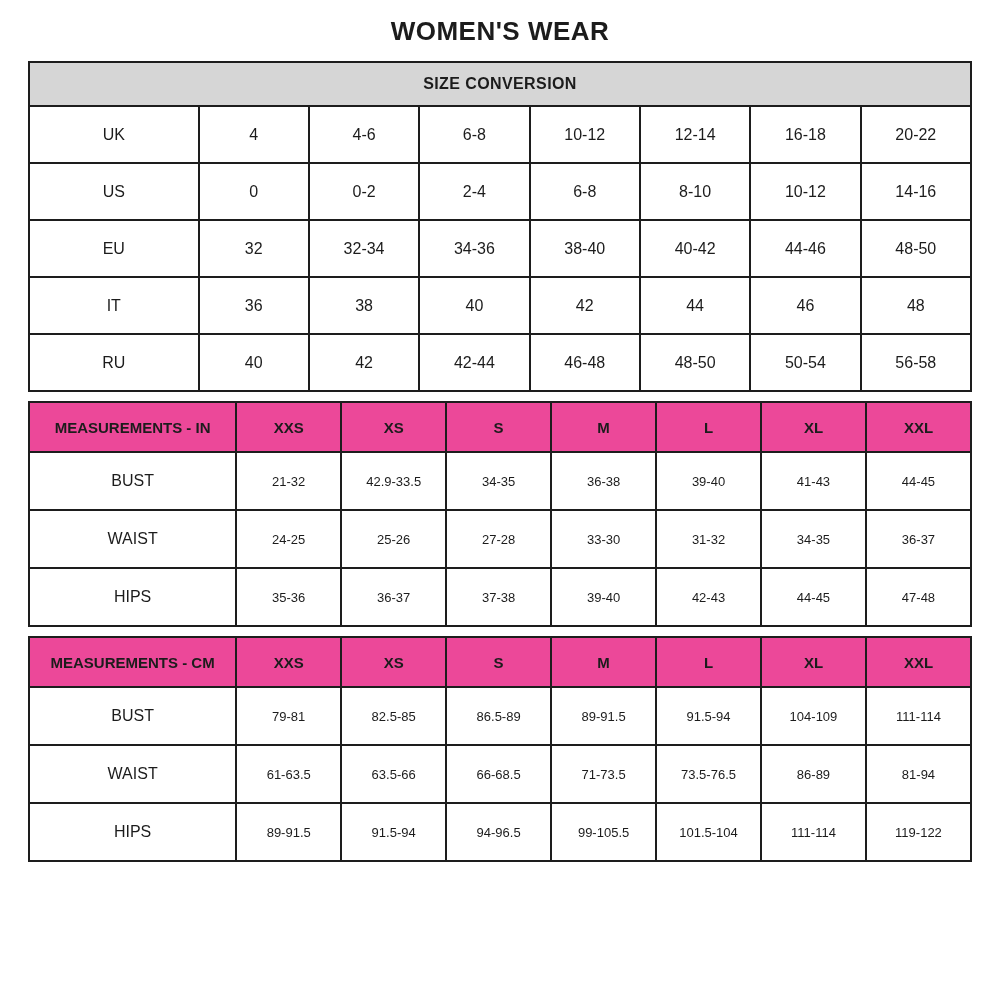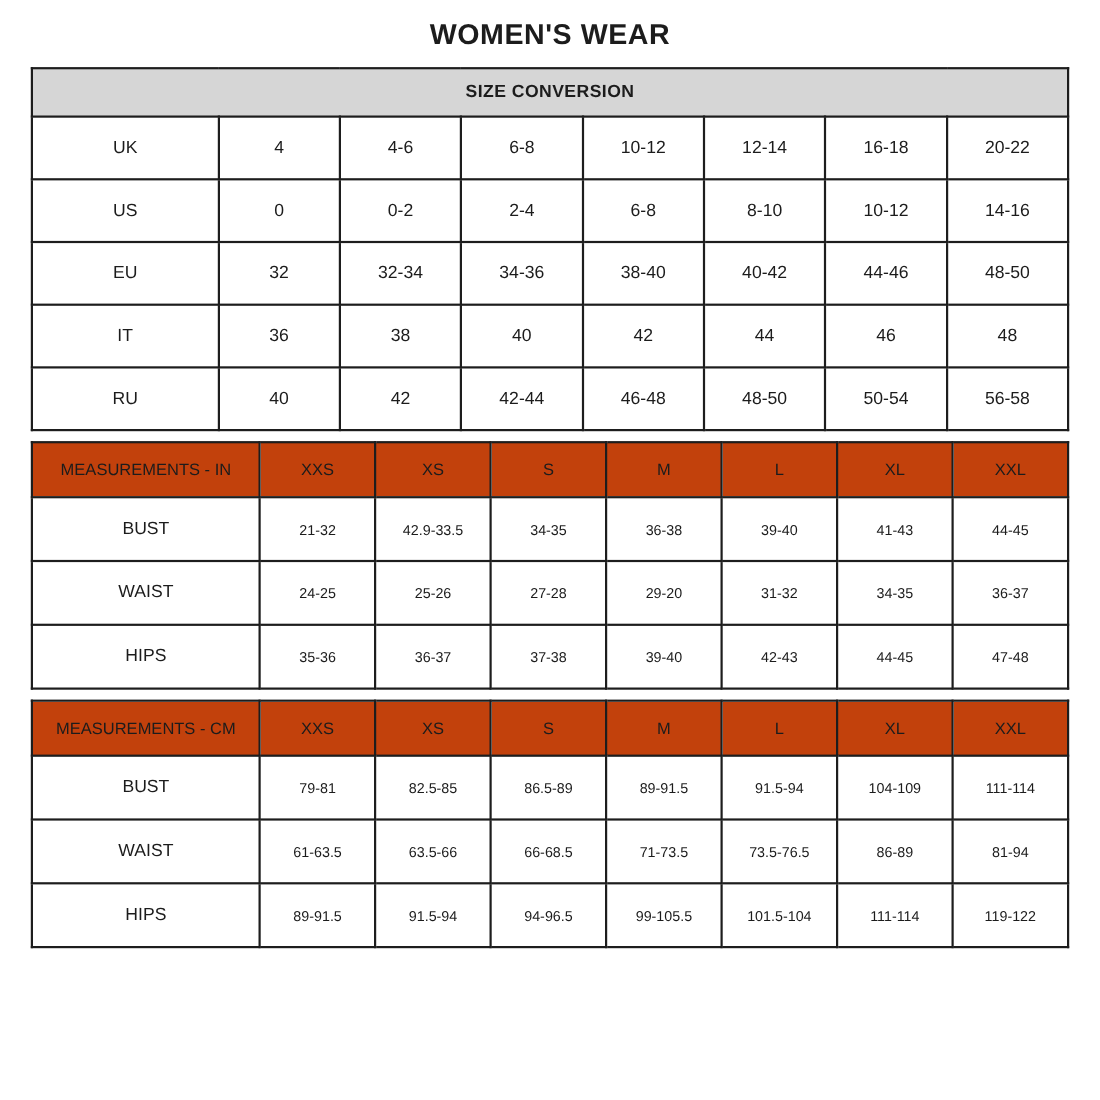--- a/index.html
+++ b/index.html
@@ -51,22 +51,22 @@
   }
   .t1 .data-row td {
     height: 55px;
     font-size: 16px;
     font-weight: normal;
   }
   .t1 col.label-col { width: 18%; }
 
   
   .tm .hdr-row td {
-    background: #c2410c;
-    font-weight: normal;
+    background: #ec4899;
+    font-weight: bold;
     height: 48px;
     font-size: 15px;
   }
   .tm .hdr-row td.row-label { font-size: 15px; }
   .tm .data-row td {
     height: 56px;
     font-size: 13px;
     font-weight: normal;
     border-radius: 24px;
   }
@@ -180,21 +180,21 @@
           <td>36-38</td>
           <td>39-40</td>
           <td>41-43</td>
           <td>44-45</td>
         </tr>
         <tr class="data-row">
           <td class="row-label">WAIST</td>
           <td>24-25</td>
           <td>25-26</td>
           <td>27-28</td>
-          <td>29-20</td>
+          <td>33-30</td>
           <td>31-32</td>
           <td>34-35</td>
           <td>36-37</td>
         </tr>
         <tr class="data-row">
           <td class="row-label">HIPS</td>
           <td>35-36</td>
           <td>36-37</td>
           <td>37-38</td>
           <td>39-40</td>

